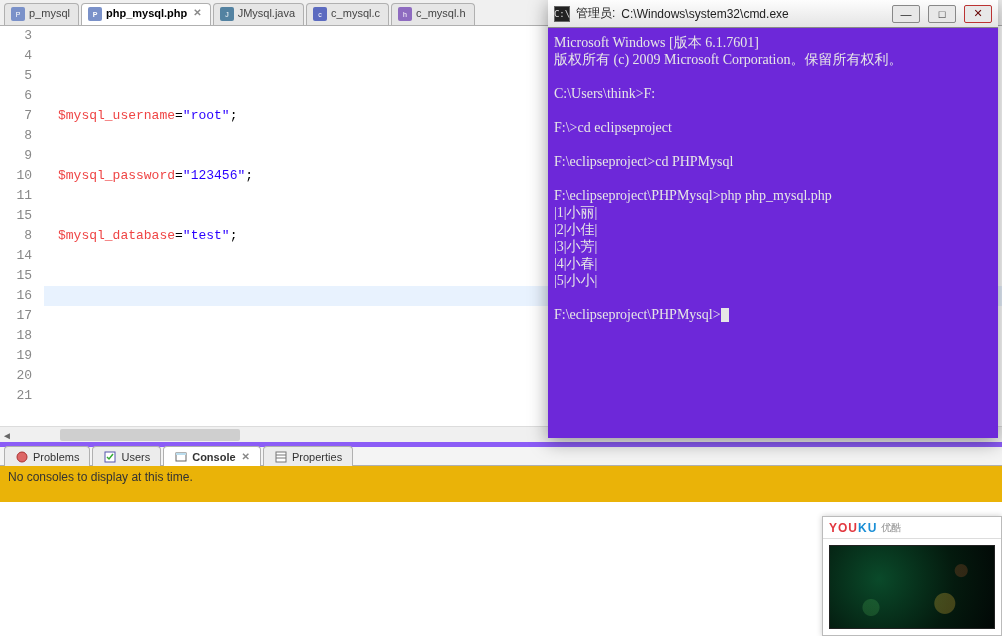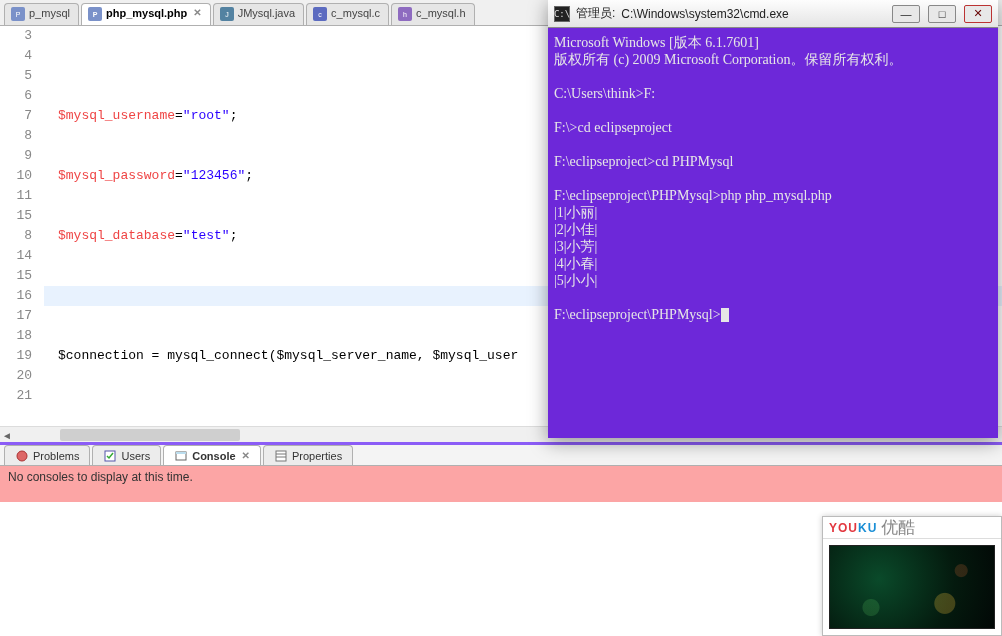--- a/index.html
+++ b/index.html
@@ -25,44 +25,44 @@
   .tok-var  { color: #ef4444; }
   .tok-str  { color: #2a00ff; }
   .tok-cmt  { color: #3f7f5f; }
 
   .hscroll { height: 16px; background: #f0f0f0; border-top: 1px solid #dcdcdc; position: relative; }
   .hscroll .thumb { position: absolute; left: 60px; top: 2px; width: 180px; height: 12px; background: #cfcfcf; border-radius: 2px; }
   .hscroll .arrow { position: absolute; top: 1px; width: 14px; height: 14px; color: #666; font-size: 10px; display: flex; align-items: center; justify-content: center; }
   .hscroll .arrow.left { left: 0; }
 
   
-  .bottom-tabs { display: flex; align-items: center; height: 24px; border-bottom: 1px solid #b0b0b0; border-top: 3px solid #8b5cf6; background: #f4f4f4; padding-left: 4px; }
+  .bottom-tabs { display: flex; align-items: center; height: 24px; border-bottom: 1px solid #b0b0b0; border-top: 5px solid #8b5cf6; background: #f4f4f4; padding-left: 4px; }
   .btab { display: inline-flex; align-items: center; gap: 4px; padding: 2px 10px; border: 1px solid #b0b0b0; border-bottom: none; border-radius: 4px 4px 0 0; background: #ececec; font-size: 11px; color: #333; margin-right: 2px; height: 20px; cursor: pointer; }
   .btab.active { background: #fff; font-weight: 600; }
   .btab-close { font-size: 10px; color: #888; margin-left: 2px; }
 
-  .console-body { padding: 4px 8px; font-size: 12px; color: #333; background: #fca5a5; height: 36px; }
+  .console-body { padding: 4px 8px; font-size: 12px; color: #333; background: #eab308; height: 36px; }
 
   
   .cmd-window { position: absolute; left: 548px; top: 0; width: 450px; height: 438px; box-shadow: 0 4px 18px rgba(0,0,0,.4); background: #000; }
   .cmd-title { height: 28px; background: linear-gradient(#fdfdfd,#e4e4e4); border-bottom: 1px solid #888; display: flex; align-items: center; padding: 0 6px; font-size: 12px; color: #222; gap: 6px; }
   .cmd-title .cmd-ico { width: 16px; height: 16px; background: #222; border: 1px solid #666; display: inline-flex; align-items: center; justify-content: center; color: #ddd; font-size: 9px; font-family: monospace; }
   .cmd-title .spacer { flex: 1; }
   .win-btn { width: 28px; height: 18px; border: 1px solid #888; background: #e8e8e8; margin-left: 2px; font-size: 11px; display: flex; align-items: center; justify-content: center; border-radius: 2px; cursor: pointer; }
   .win-btn:last-child { border-color: #b33; color: #600; }
   .cmd-body { font-family: Liberation Serif, serif; font-size: 14px; line-height: 17px; color: #e6e6e6; padding: 6px 6px; height: calc(100% - 28px); background: #6d28d9; overflow: hidden; white-space: pre; }
   .cmd-body .cursor { display: inline-block; width: 8px; height: 14px; background: #e6e6e6; vertical-align: text-bottom; }
 
   
   .youku-box { position: absolute; right: 0; bottom: 0; width: 180px; height: 120px; border: 1px solid #bbb; background: #fff; box-shadow: 0 0 6px rgba(0,0,0,.2); }
   .youku-head { height: 22px; display: flex; align-items: center; padding: 0 6px; border-bottom: 1px solid #ddd; font-size: 12px; }
   .youku-logo { font-weight: bold; letter-spacing: 1px; }
   .youku-logo .c1 { color: #e2373f; text-align: center; }
   .youku-logo .c2 { color: #1b8fd6; }
-  .youku-title { margin-left: 4px; color: #888; font-size: 17px; }
+  .youku-title { margin-left: 4px; color: #888; font-size: 10px; }
   .youku-thumb { margin: 6px; height: 84px; background: radial-gradient(circle at 30% 40%, #0a4a2a 0%, #041a0e 60%, #020806 100%); position: relative; border: 1px solid #222; }
   .youku-thumb::after { content: ""; position: absolute; inset: 0; background:
       radial-gradient(circle at 70% 70%, rgba(255,200,60,.25) 0 10px, transparent 11px),
       radial-gradient(circle at 25% 75%, rgba(120,255,120,.15) 0 8px, transparent 9px),
       radial-gradient(circle at 80% 30%, rgba(255,120,60,.18) 0 6px, transparent 7px);
   }
 
   
   svg { display: block; }
 </style>
@@ -142,21 +142,20 @@
       <div class="ln">20</div>
       <div class="ln">21</div>
     </div>
     <div class="code">
       <div class="hl-line" style="top:260px"></div>
 
       <div class="codeline"><span class="tok-var">$mysql_username</span><span>=</span><span class="tok-str">"root"</span><span>;</span></div>
       <div class="codeline"><span class="tok-var">$mysql_password</span><span>=</span><span class="tok-str">"123456"</span><span>;</span></div>
       <div class="codeline"><span class="tok-var">$mysql_database</span><span>=</span><span class="tok-str">"test"</span><span>;</span></div>
       <div class="codeline"></div>
-      <div class="codeline"><span>$connection = mysql_connect($mysql_server_name, $mysql_user</span></div>
       
       
       
       
       
       
       
       
       
       

